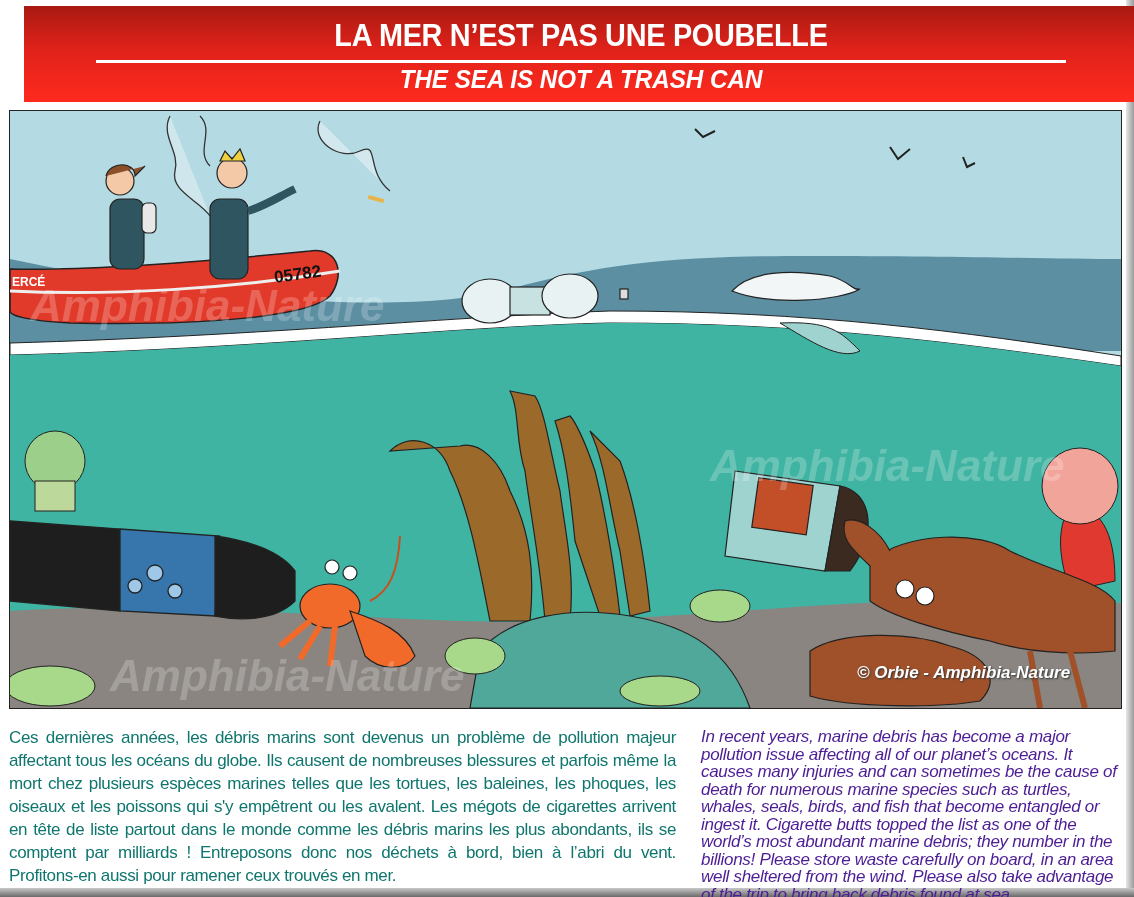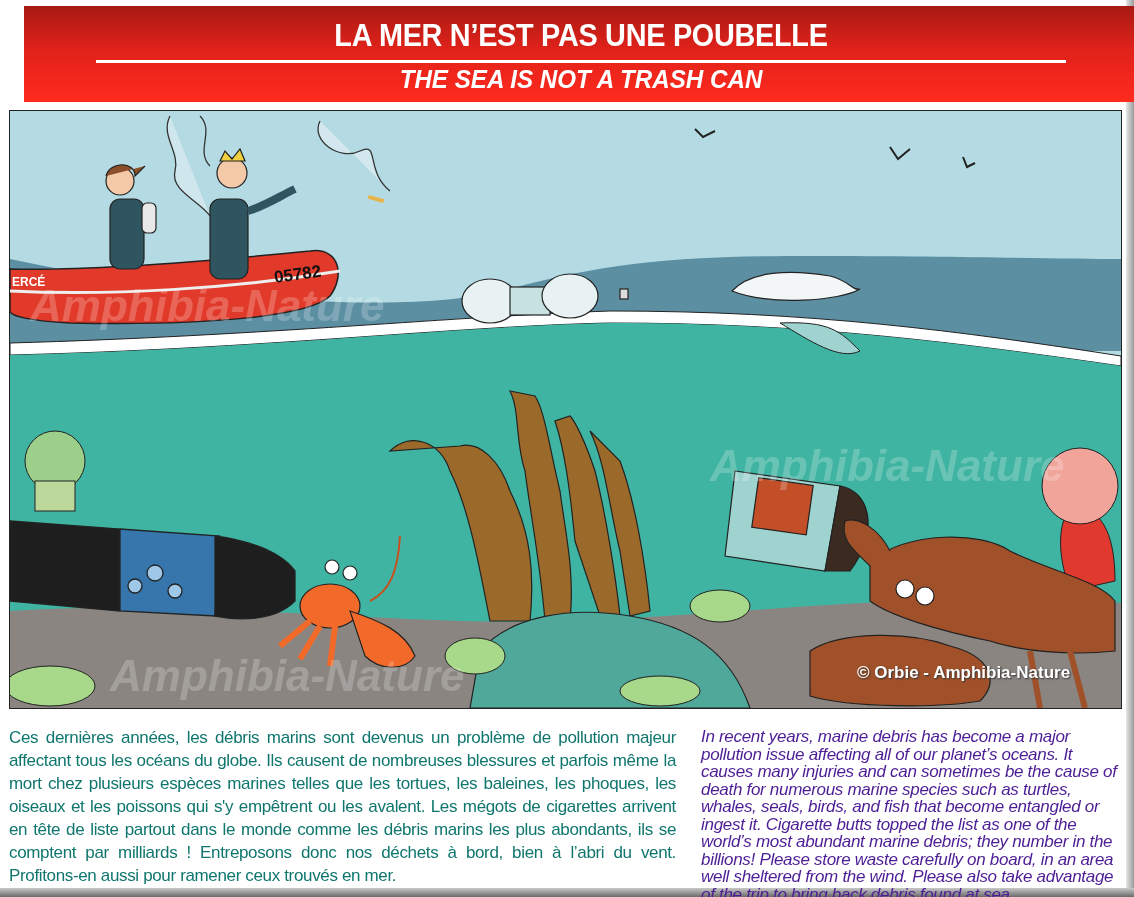--- a/index.html
+++ b/index.html
@@ -5,21 +5,21 @@
   html,body{margin:0;padding:0;}
   body{width:1134px;height:897px;background:#ffffff;position:relative;overflow:hidden;font-family:"Liberation Sans",sans-serif;}
   .frame-shadow-r{position:absolute;left:1126px;top:0;width:8px;height:897px;background:linear-gradient(90deg,#e6e6e6,#9a9a9a);}
   .frame-shadow-b{position:absolute;left:0;top:888px;width:1134px;height:9px;background:linear-gradient(180deg,#c8c8c8,#6a6a6a);}
   .header{position:absolute;left:24px;top:6px;width:1114px;height:96px;background:linear-gradient(180deg,#a81a12 0%,#e0221a 45%,#ff2a1e 100%);}
   .title-fr{position:absolute;left:0;right:0;top:12px;text-align:center;color:#fff;font-weight:bold;font-size:31px;letter-spacing:-0.3px;transform:scaleX(0.93);}
   .title-rule{position:absolute;left:72px;right:72px;top:54px;height:3px;background:#fff;}
   .title-en{position:absolute;left:0;right:0;top:58px;text-align:center;color:#fff;font-weight:bold;font-style:italic;font-size:26px;transform:scaleX(0.93);}
   .scene{position:absolute;left:9px;top:110px;width:1111px;height:597px;border:1px solid #222;overflow:hidden;background:#b4dbe3;}
   .scene svg{position:absolute;left:0;top:0;}
-  .credit{position:absolute;left:856px;top:662px;color:#fff;font-weight:bold;font-size:17px;text-shadow:1px 1px 2px #333;}
+  .credit{position:absolute;left:856px;top:662px;color:#fff;font-weight:bold;font-style:italic;font-size:17px;text-shadow:1px 1px 2px #333;}
   .text-fr{position:absolute;left:9px;top:726px;width:667px;font-size:17px;line-height:23px;color:#0f766e;text-align:justify;font-family:"Liberation Sans Narrow","Liberation Sans",sans-serif;letter-spacing:-0.35px;}
   .text-en{position:absolute;left:701px;top:728px;width:420px;font-size:17px;line-height:17.5px;color:#4c1d95;font-style:italic;letter-spacing:-0.3px;}
   .watermark{font-family:"Liberation Sans",sans-serif;font-style:italic;font-weight:bold;fill:rgba(255,255,255,0.22);}
 </style>
 </head>
 <body>
 
 <div class="frame-shadow-r"></div>
 <div class="frame-shadow-b"></div>
 

